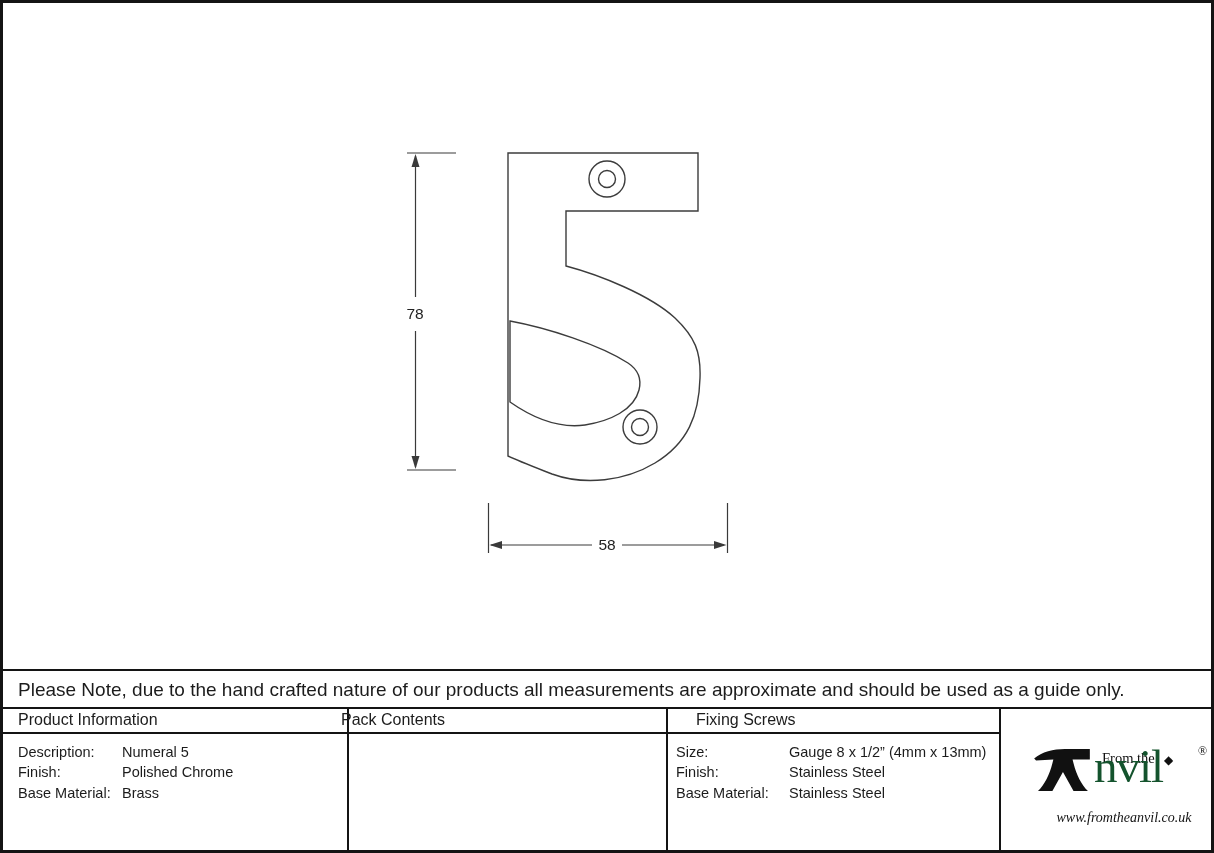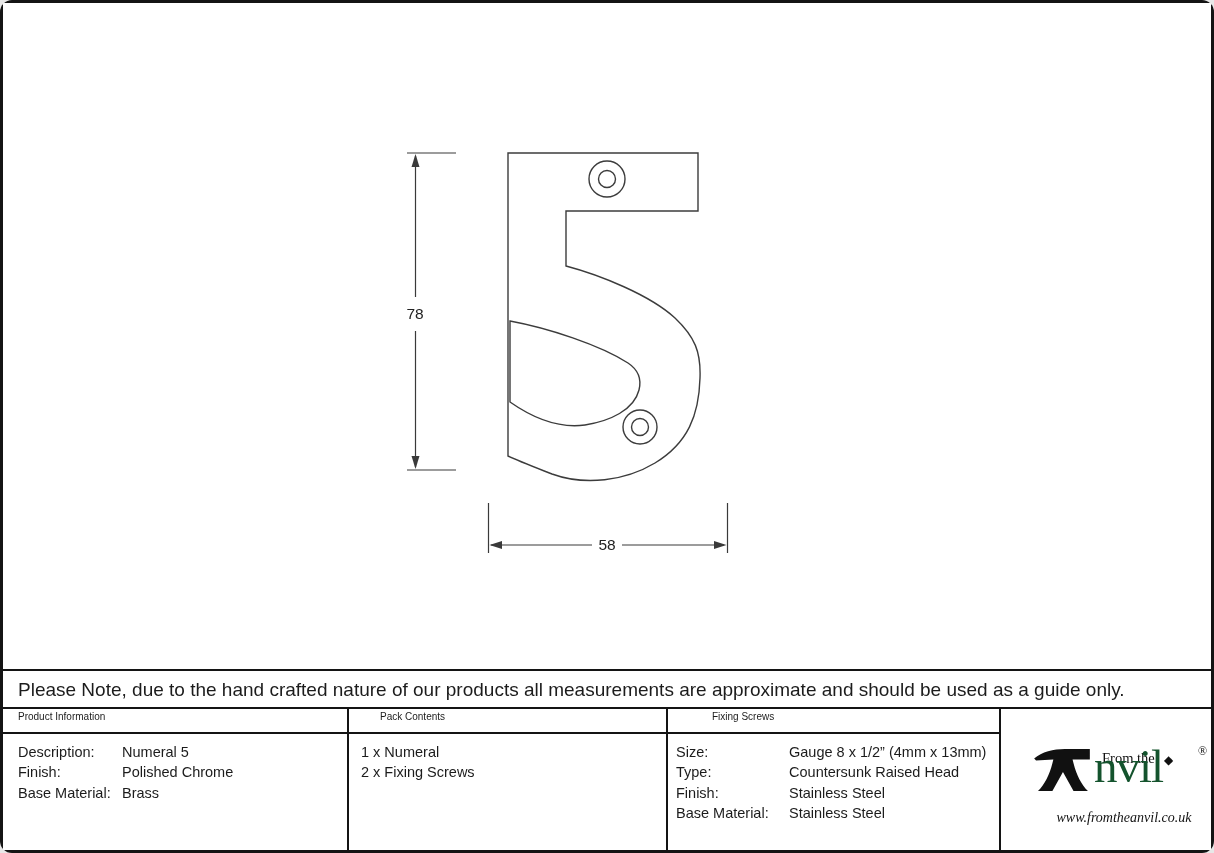--- a/index.html
+++ b/index.html
@@ -1,36 +1,36 @@
 <!DOCTYPE html>
 <html><head>
 <meta charset="utf-8">
 <style>
   html,body{margin:0;padding:0;background:#e8e8e8;}
   #page{
     position:relative;width:1214px;height:853px;background:#ffffff;
-    font-family:"Liberation Sans",sans-serif;color:#1c1c1c;overflow:hidden;border-radius:12px;
+    font-family:"Liberation Sans",sans-serif;color:#1c1c1c;overflow:hidden;
   }
   .border-frame{position:absolute;inset:0;border:3px solid #141414;pointer-events:none;z-index:10;}
   .hline,.vline{position:absolute;background:#141414;z-index:5;}
   .hline{height:2px;left:3px;right:3px;}
   .vline{width:2px;top:709px;bottom:3px;}
   #hline-note-top{top:669px;}
   #hline-grid-top{top:707px;}
   #hline-header-bottom{top:732px;left:3px;right:auto;width:997px;}
   #vline-col1{left:347px;}
   #vline-col2{left:666px;}
   #vline-logo{left:999px;}
   .note-text{
     position:absolute;left:18px;top:679px;font-size:19px;z-index:6;
   }
-  .col-header{position:absolute;top:711px;font-size:10px;z-index:6;}
+  .col-header{position:absolute;top:711px;font-size:16px;z-index:6;}
   #hdr-pi{left:18px;}
-  #hdr-pc{left:380px;}
-  #hdr-fs{left:712px;text-align:center;}
+  #hdr-pc{left:341px;}
+  #hdr-fs{left:696px;text-align:center;}
   .rowset{position:absolute;top:742px;z-index:6;font-size:14.5px;}
   .rowset .trow{height:20.4px;line-height:20.4px;white-space:nowrap;}
   #rows-pi{left:18px;}
   #rows-pi .lbl{display:inline-block;width:100px;}
   #rows-pc{left:361px;}
   #rows-fs{left:676px;}
   #rows-fs .lbl{display:inline-block;width:109px;}
   #drawing-svg{position:absolute;left:0;top:0;z-index:2;}
   .dim-text{font-family:"Liberation Sans",sans-serif;font-size:15.5px;fill:#222;}
   
@@ -111,33 +111,25 @@
     <div class="trow">
       <span class="lbl">Finish:</span>
       <span class="val">Polished Chrome</span>
     </div>
     <div class="trow">
       <span class="lbl">Base Material:</span>
       <span class="val">Brass</span>
     </div>
   </div>
 
-  <div class="rowset" id="rows-pc">
-    <div class="trow">1 x Numeral</div>
-    <div class="trow">2 x Fixing Screws</div>
-  </div>
 
   <div class="rowset" id="rows-fs">
     <div class="trow">
       <span class="lbl">Size:</span>
       <span class="val">Gauge 8 x 1/2” (4mm x 13mm)</span>
-    </div>
-    <div class="trow">
-      <span class="lbl">Type:</span>
-      <span class="val">Countersunk Raised Head</span>
     </div>
     <div class="trow">
       <span class="lbl">Finish:</span>
       <span class="val">Stainless Steel</span>
     </div>
     <div class="trow">
       <span class="lbl">Base Material:</span>
       <span class="val">Stainless Steel</span>
     </div>
   </div>

